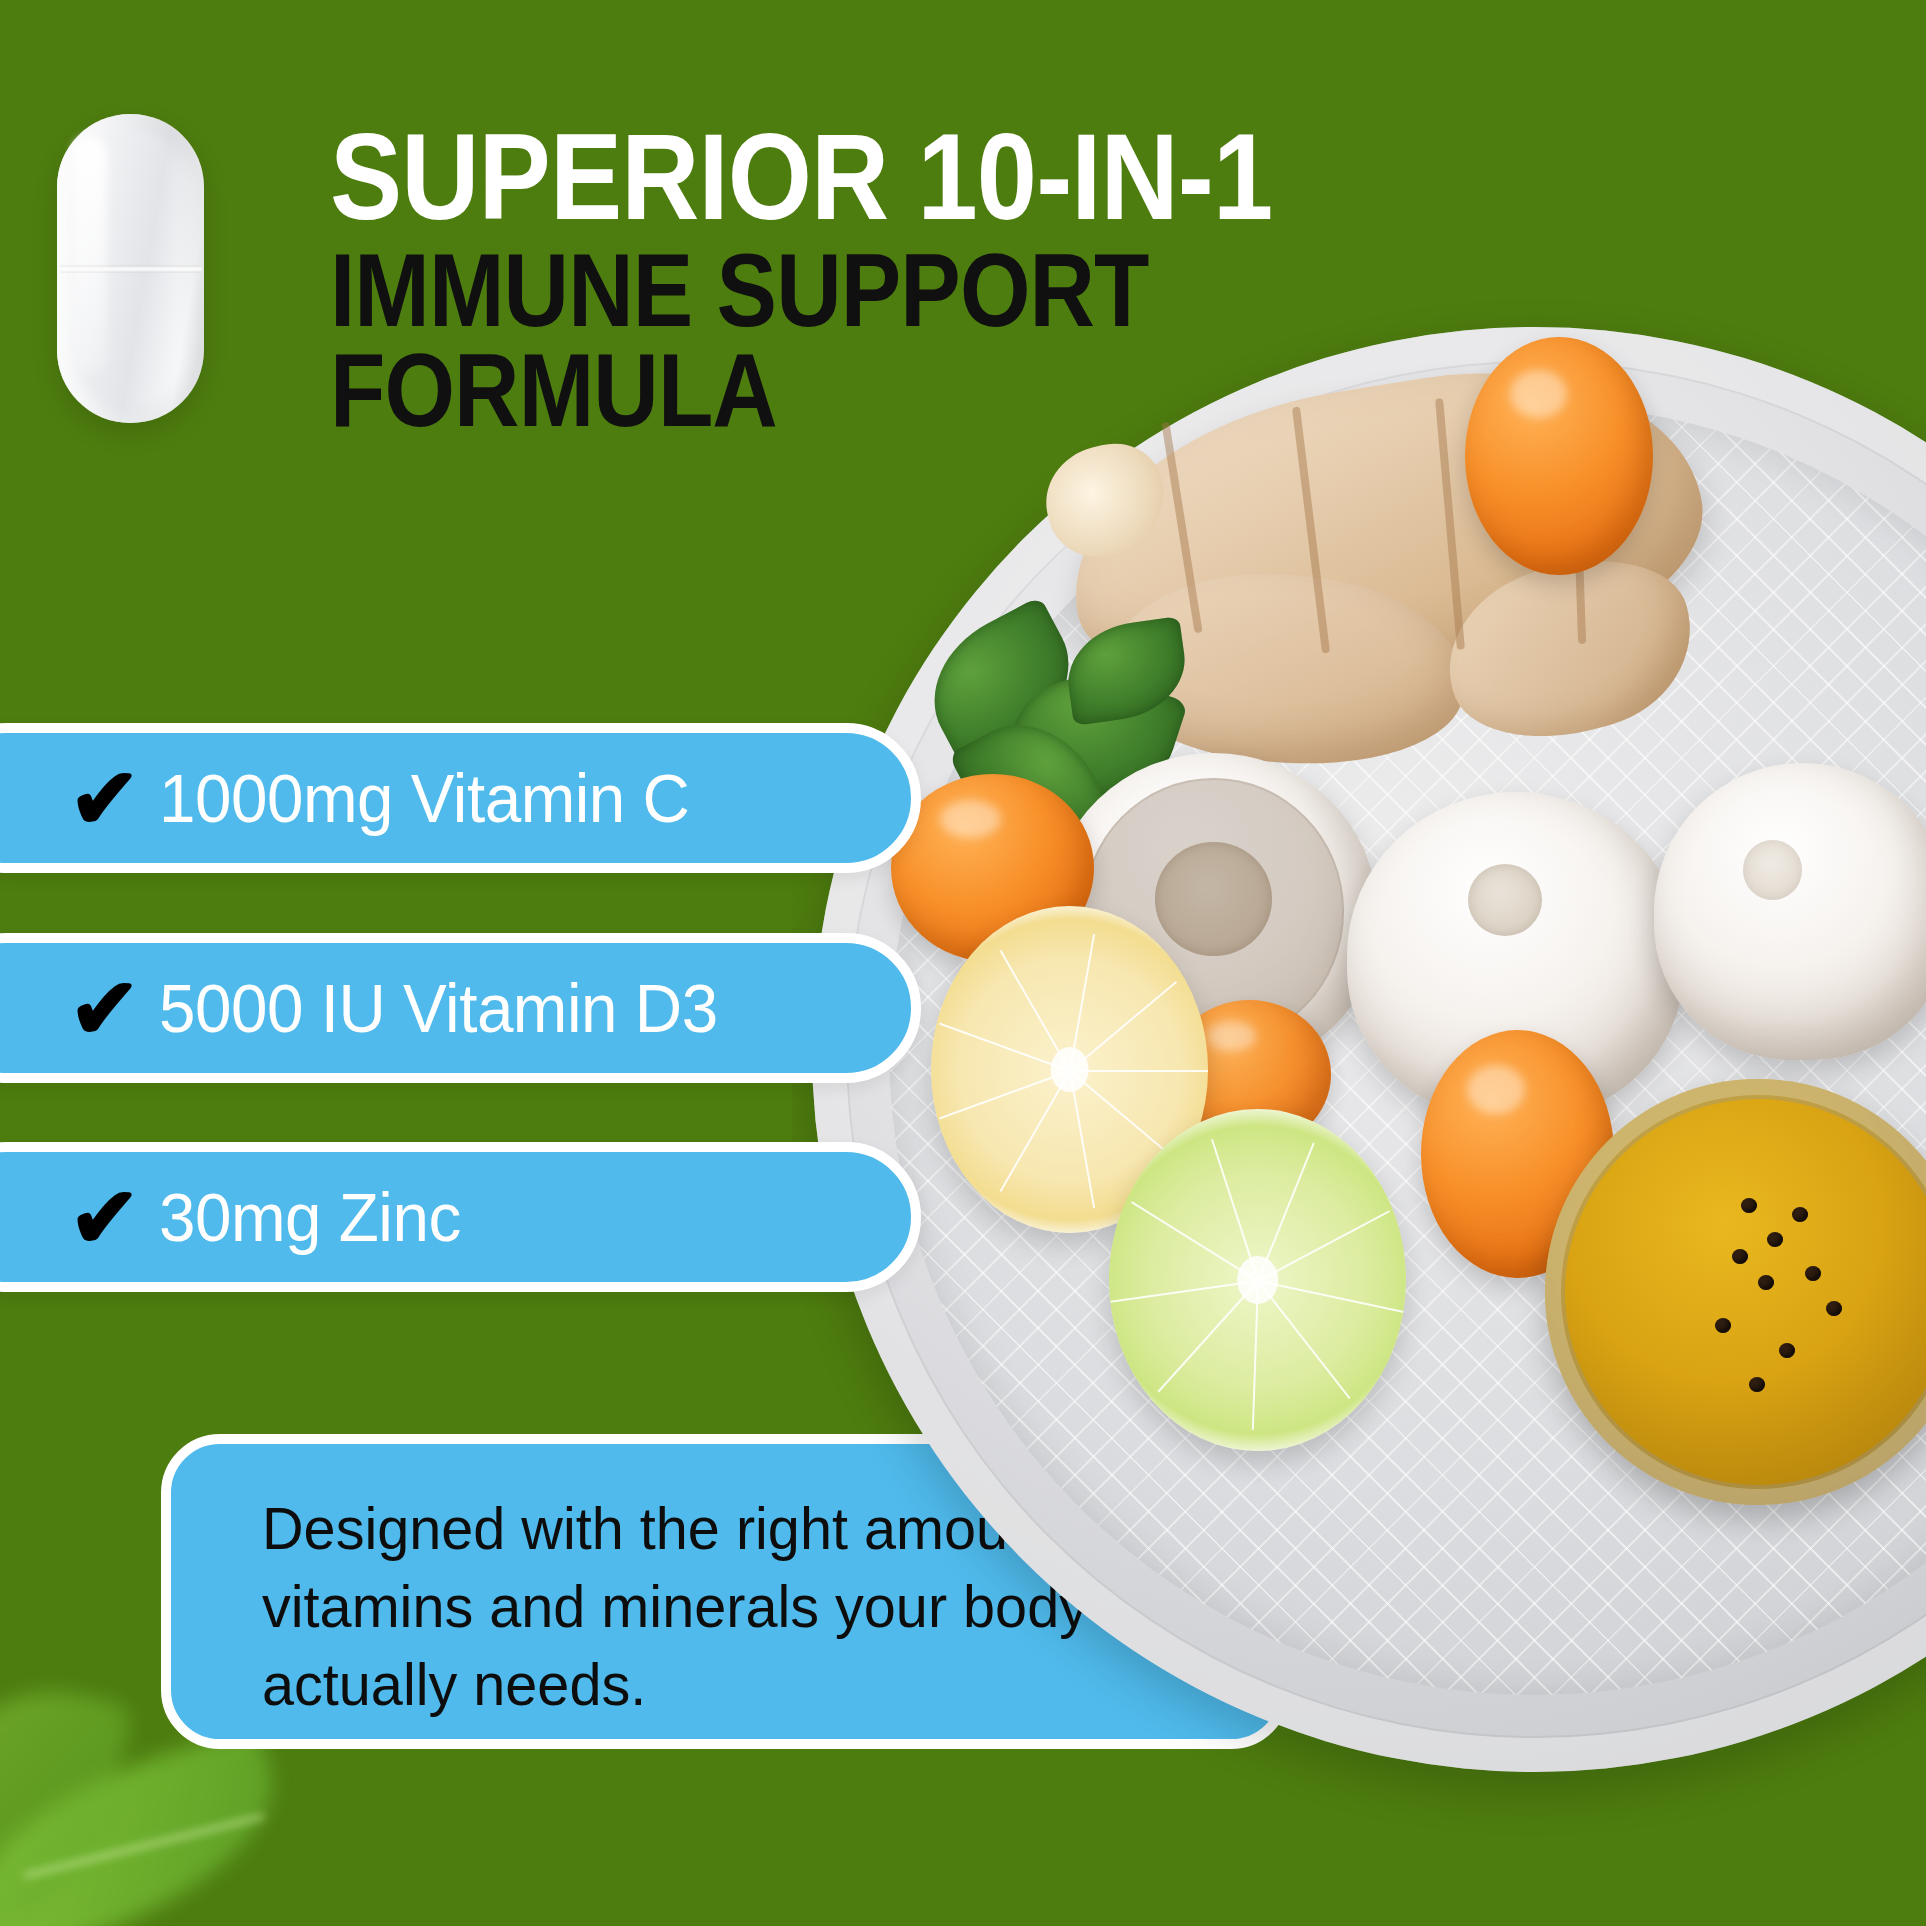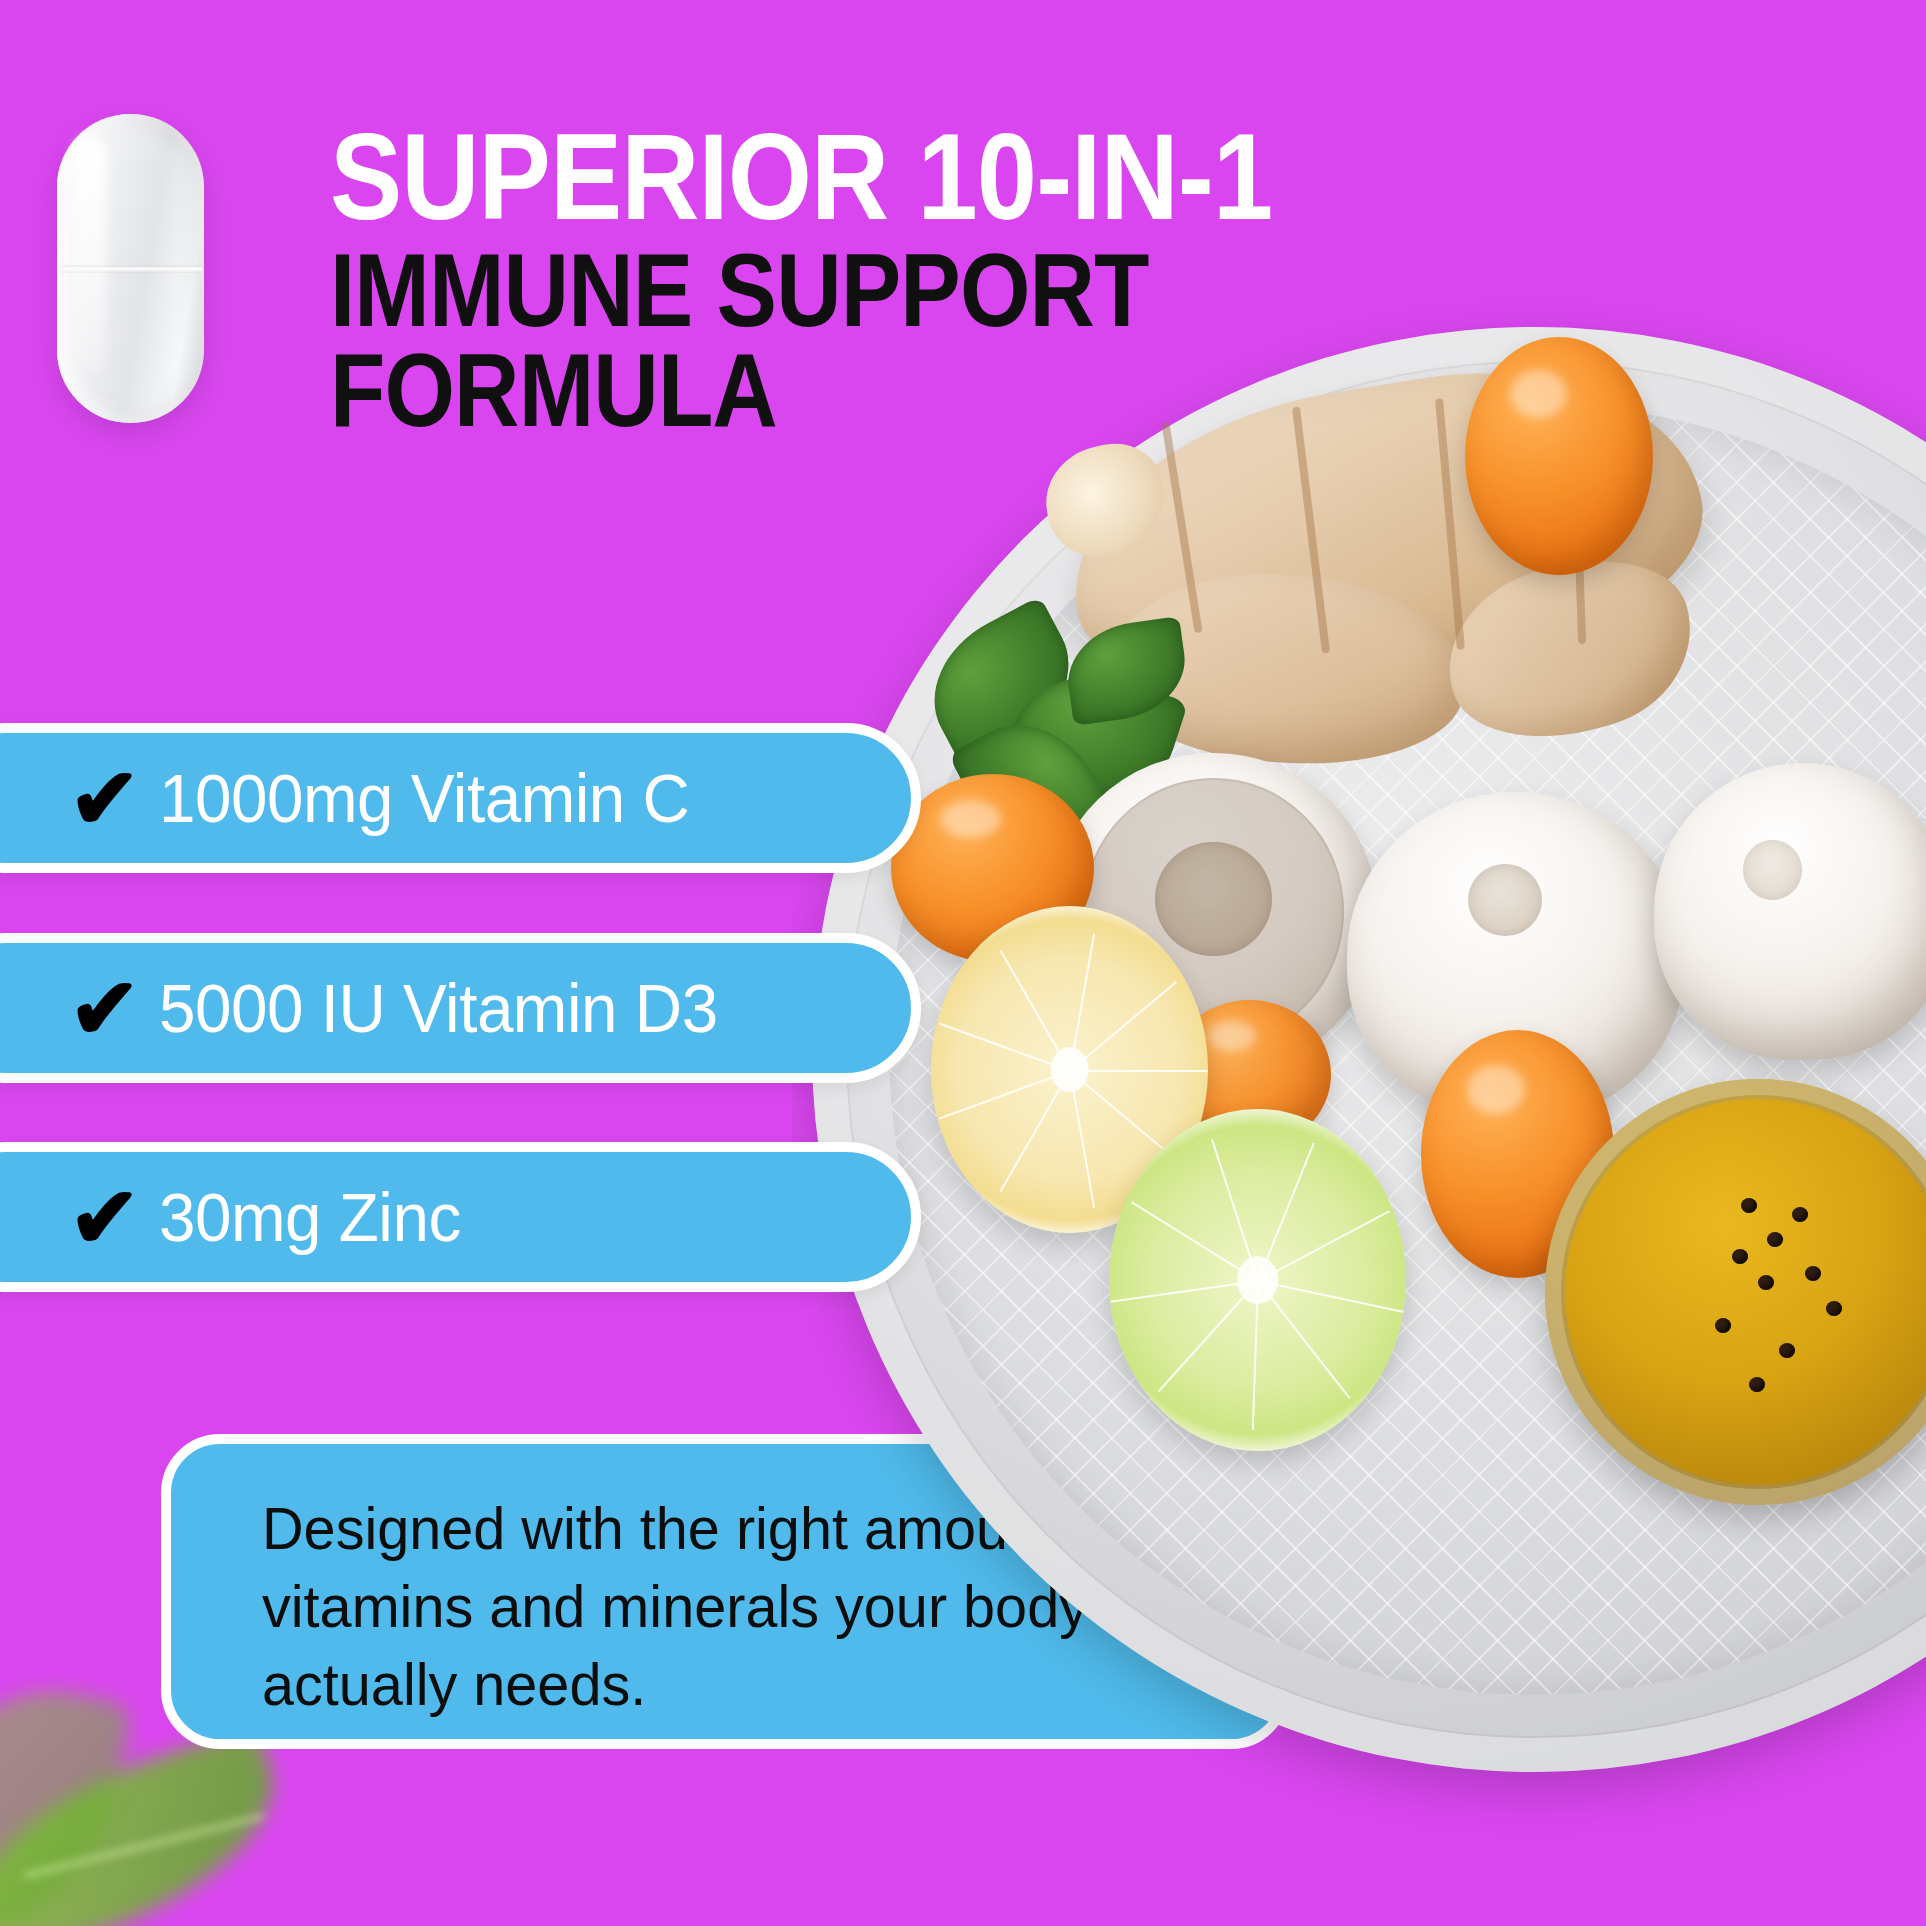--- a/index.html
+++ b/index.html
@@ -1,21 +1,21 @@
 <!DOCTYPE html>
 <html><head>
 <meta charset="utf-8">
 <style>
   html,body{margin:0;padding:0;}
   body{
     width:1927px;height:1927px;overflow:hidden;
     font-family:"Liberation Sans", sans-serif;
     background:#8cc845;
   }
-  #stage{position:relative;width:1927px;height:1927px;overflow:hidden;background:#d946ef;}
+  #stage{position:relative;width:1927px;height:1927px;overflow:hidden;background:#4d7c0f;}
 
   
   #photo{position:absolute;left:792px;top:0;width:1135px;height:1927px;overflow:hidden;}
   .plate{
     position:absolute;left:20px;top:327px;width:1445px;height:1445px;border-radius:50%;
     background:
       radial-gradient(circle at 38% 32%, #f2f2f3 0%, #e3e3e6 40%, #cfd0d4 72%, #b9bac0 100%);
     box-shadow:0 18px 48px rgba(0,0,0,.18);
   }
   .plate-inner{

